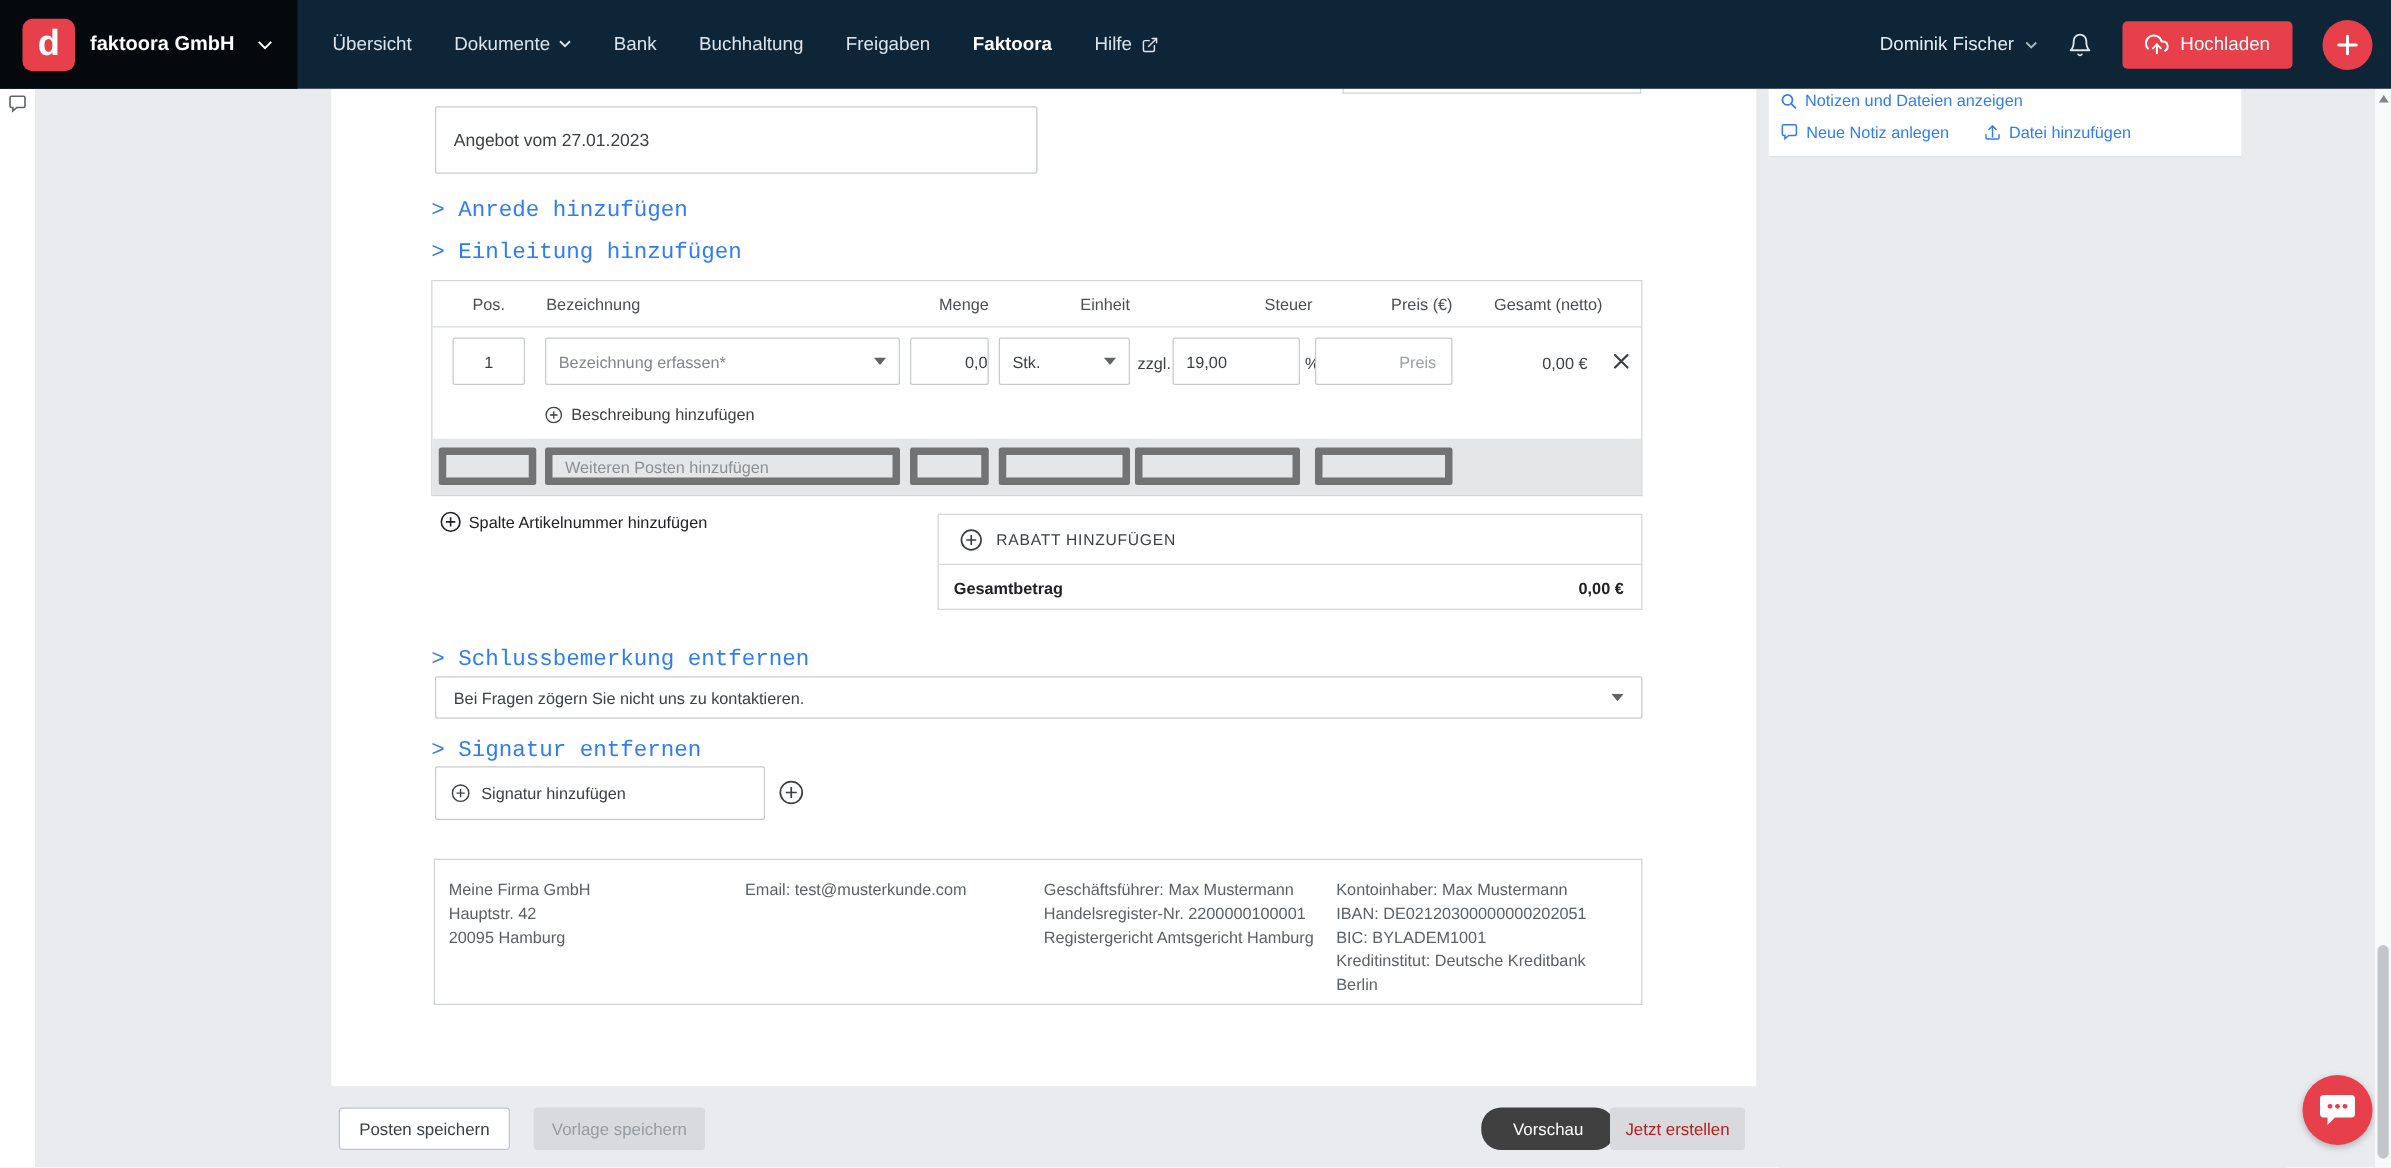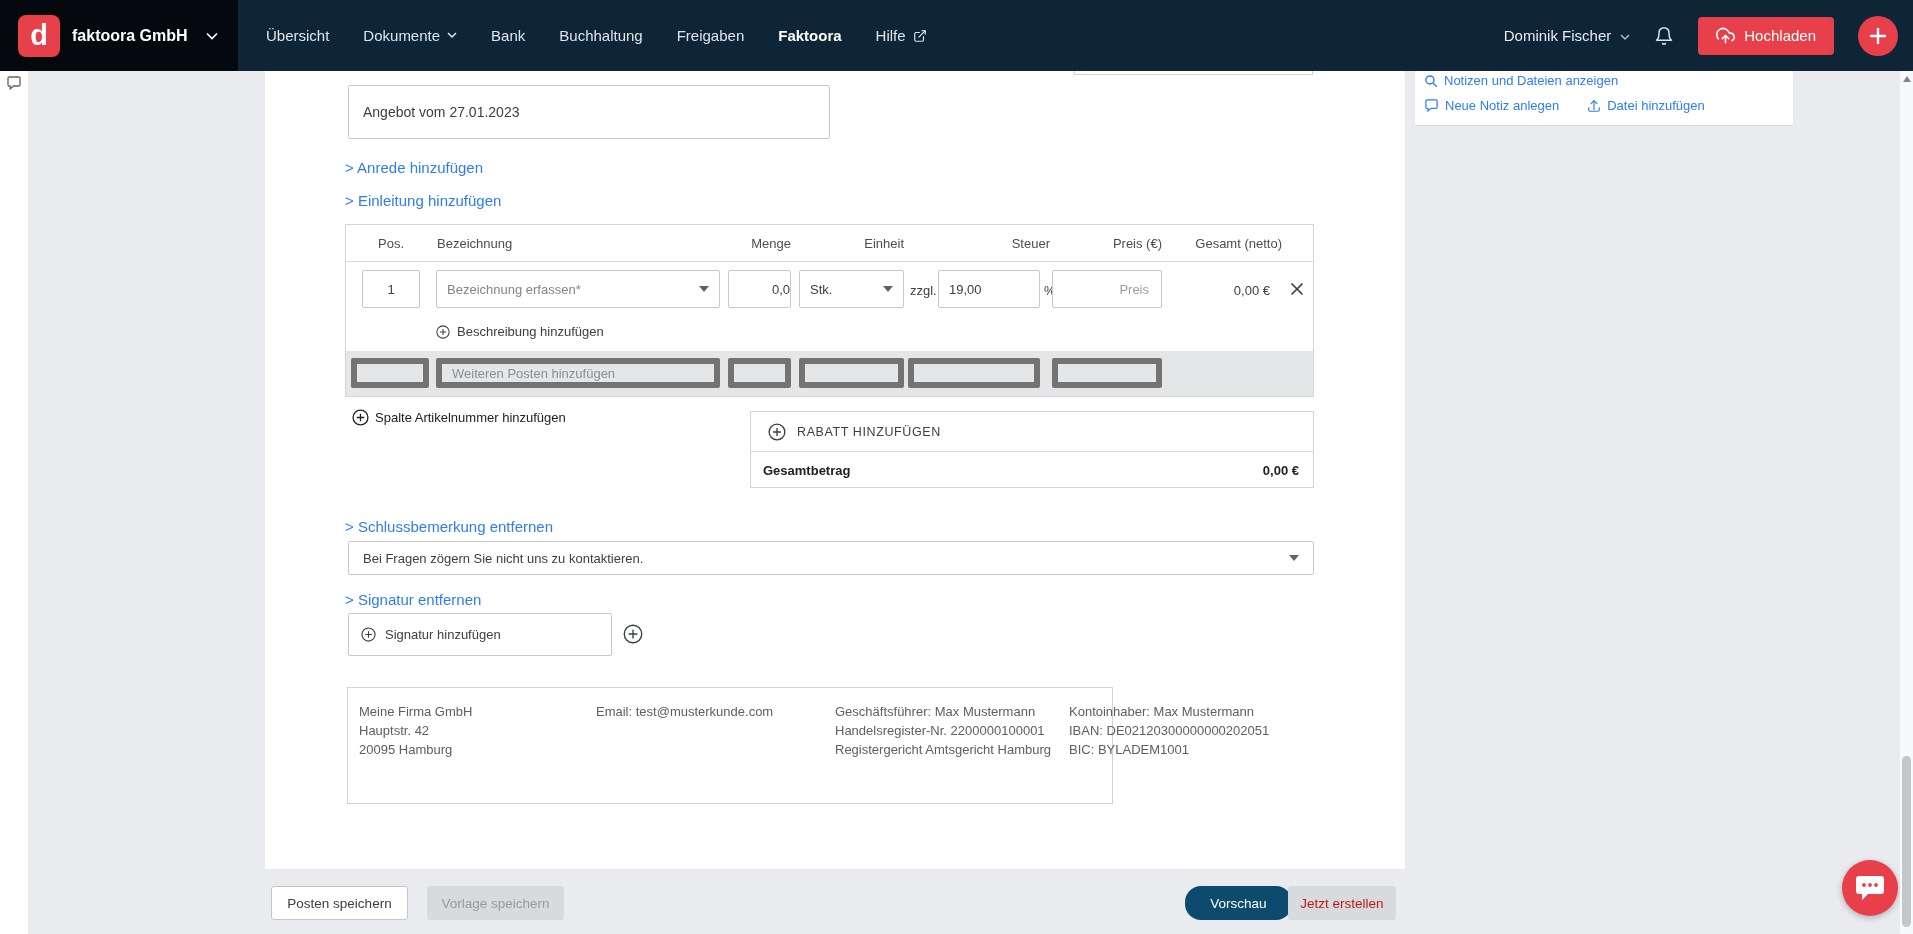--- a/index.html
+++ b/index.html
@@ -30,21 +30,21 @@
   
   .notes-panel{position:absolute;left:1415px;top:71px;width:378px;height:55px;background:#fff;border-bottom:1px solid #d8dbde;}
   .np-row1{position:absolute;left:9px;top:2px;display:flex;align-items:center;gap:6px;color:#2e7cf6;cursor:pointer;}
   .np-row2{position:absolute;left:9px;top:27px;display:flex;align-items:center;gap:28px;}
   .np-link{display:flex;align-items:center;gap:6px;color:#2e7cf6;cursor:pointer;}
 
   
   .card{position:absolute;left:265px;top:71px;width:1140px;height:798px;background:#fff;}
   .cutoff-field{position:absolute;left:809px;top:0;width:239px;height:4px;border:1px solid #cfd3d7;border-top:none;}
   .title-input{position:absolute;left:83px;top:14px;width:482px;height:54px;border:1px solid #c6cacd;border-radius:2px;padding:0 14px;font-size:14px;color:#3c4043;font-family:inherit;outline:none;}
-  .blue-link{position:absolute;color:#2e7cf6;font-size:15px;cursor:pointer;}
+  .blue-link{position:absolute;color:#2e7cf6;font-size:18px;cursor:pointer;font-family:Liberation Mono, monospace;}
   .link-anrede{left:80px;top:88px;}
   .link-einleitung{left:80px;top:121px;}
   .link-schluss{left:80px;top:447px;}
   .link-signatur{left:80px;top:520px;}
 
   
   .items-table{position:absolute;left:80px;top:153px;width:969px;height:173px;border:1px solid #d2d5d9;}
   .t-head{position:relative;height:37px;border-bottom:1px solid #d8dbde;font-size:13px;color:#4a4e52;}
   .t-head span{position:absolute;top:11px;}
   .h-pos{left:16px;width:58px;text-align:center;}
@@ -86,32 +86,32 @@
   .disc-row1{height:40px;border-bottom:1px solid #d8dbde;display:flex;align-items:center;gap:11px;padding-left:17px;font-size:12.5px;letter-spacing:.6px;color:#3c4043;cursor:pointer;}
   .disc-row1 .icn{display:flex;color:#3c4043;}
   .disc-row2{height:36px;display:flex;align-items:center;justify-content:space-between;padding:0 14px 0 12px;font-size:13px;font-weight:bold;color:#202124;}
 
   .closing-select{position:absolute;left:83px;top:470px;width:966px;height:34px;border:1px solid #c6cacd;border-radius:2px;display:flex;align-items:center;justify-content:space-between;padding:0 14px;font-size:13px;color:#3c4043;cursor:pointer;background:#fff;}
 
   .sig-box{position:absolute;left:83px;top:542px;width:264px;height:43px;border:1px solid #c6cacd;border-radius:2px;display:flex;align-items:center;gap:9px;padding-left:12px;font-size:13px;color:#3c4043;cursor:pointer;}
   .sig-box .icn{display:flex;color:#3c4043;}
   .sig-add{position:absolute;left:358px;top:553px;color:#3c4043;cursor:pointer;display:flex;}
 
-  .doc-footer{position:absolute;left:82px;top:616px;width:766px;height:117px;border:1px solid #cfd3d7;font-size:13px;color:#5b6066;line-height:19px;}
+  .doc-footer{position:absolute;left:82px;top:616px;width:967px;height:117px;border:1px solid #cfd3d7;font-size:13px;color:#5b6066;line-height:19px;}
   .f-col{position:absolute;top:14px;}
   .f1{left:11px;}
   .f2{left:248px;}
   .f3{left:487px;}
   .f4{left:721px;width:232px;}
 
   
   .btn{position:absolute;top:886px;height:34px;border-radius:3px;font-size:13.5px;font-family:inherit;border:none;cursor:pointer;}
   .btn-draft{left:271px;width:137px;background:#fff;border:1px solid #c2c6ca;color:#3c4043;}
   .btn-template{left:427px;width:137px;background:#d8dadd;color:#969ba1;cursor:default;}
-  .btn-preview{left:1185px;width:107px;background:#0c4a6e;color:#fff;border-radius:16px;}
+  .btn-preview{left:1185px;width:107px;background:#404040;color:#fff;border-radius:16px;}
   .btn-create{left:1288px;width:108px;background:#d8dadd;color:#b91c1c;cursor:default;}
 
   .chat-fab{position:absolute;left:1842px;top:860px;width:56px;height:56px;border-radius:50%;background:#e8404b;display:flex;align-items:center;justify-content:center;cursor:pointer;box-shadow:0 2px 6px rgba(0,0,0,.25);}
 
   
   .scrollbar{position:absolute;left:1900px;top:71px;width:13px;height:863px;background:#f8f9fa;}
   .sb-up{position:absolute;top:5px;left:3px;width:0;height:0;border-left:4px solid transparent;border-right:4px solid transparent;border-bottom:6px solid #80868b;}
   .sb-thumb{position:absolute;left:2px;top:685px;width:9px;height:171px;background:#c3c7cc;border-radius:5px;cursor:pointer;}
 </style>
 </head>
@@ -365,20 +365,21 @@
       </div>
       <div class="f-col f3">
         <div>Geschäftsführer: Max Mustermann</div>
         <div>Handelsregister-Nr. 2200000100001</div>
         <div>Registergericht Amtsgericht Hamburg</div>
       </div>
       <div class="f-col f4">
         <div>Kontoinhaber: Max Mustermann</div>
         <div>IBAN: DE02120300000000202051</div>
         <div>BIC: BYLADEM1001</div>
+        <div>Kreditinstitut: Deutsche Kreditbank Berlin</div>
       </div>
     </section>
   </main>
 
   <button class="btn btn-draft">Posten speichern</button>
   <button class="btn btn-template">Vorlage speichern</button>
   <button class="btn btn-preview">Vorschau</button>
   <button class="btn btn-create">Jetzt erstellen</button>
 
   <div class="chat-fab">

